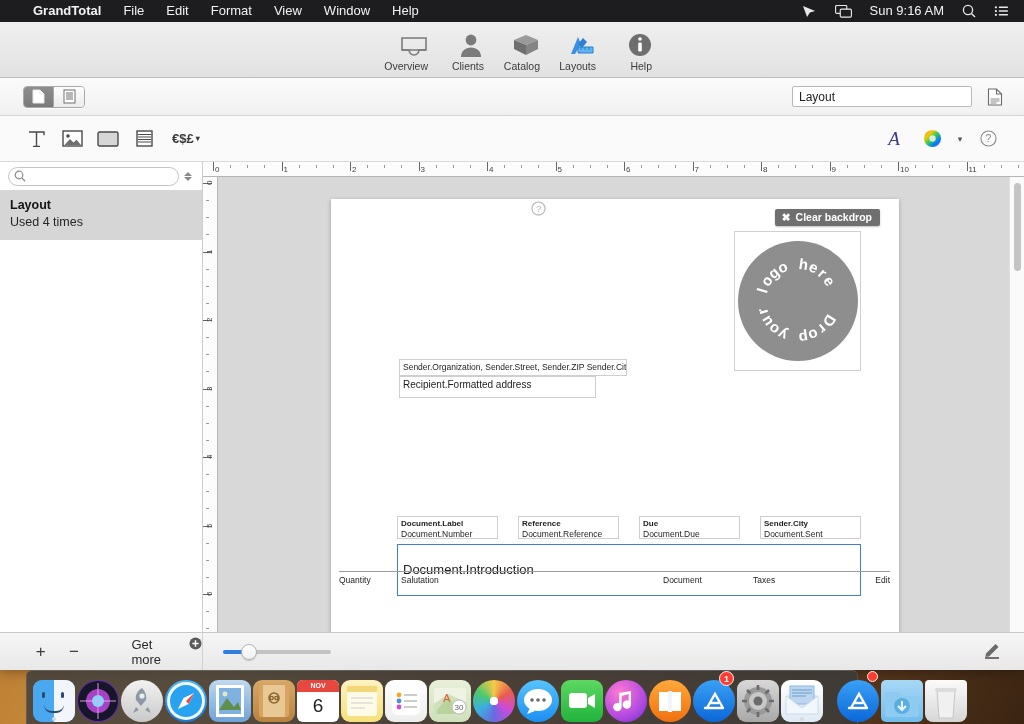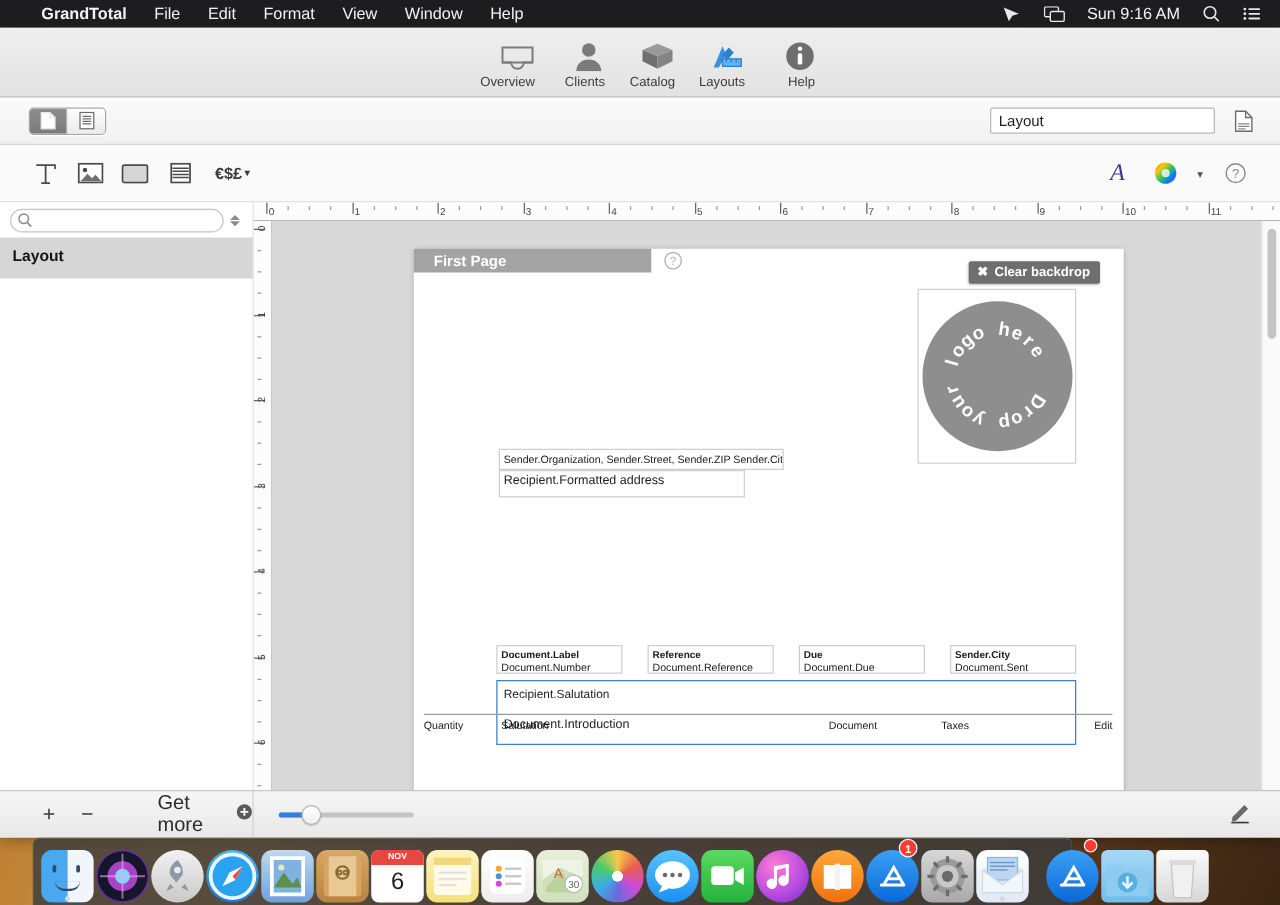--- a/index.html
+++ b/index.html
@@ -207,22 +207,22 @@
 
   
   #bottombar{
     height:38px; background:linear-gradient(#f6f6f6,#e8e8e8);
     border-top:1px solid #c8c8c8; display:flex; align-items:center;
   }
   #bb-left{ width:203px; display:flex; align-items:center; gap:0; padding-left:24px;
             border-right:1px solid #d2d2d2; height:100%; }
   .bb-btn{ width:34px; height:100%; display:flex; align-items:center; justify-content:center;
            font-size:17px; color:#3a3a3a; cursor:default; }
-  #get-more{ margin-left:41px; display:flex; align-items:center; gap:5px;
-             font-size:16px; color:#2b2b2b; cursor:default; }
+  #get-more{ margin-left:41px; display:flex; align-items:flex-start; gap:5px;
+             font-size:13px; color:#2b2b2b; cursor:default; }
   #zoom-slider{ margin-left:20px; width:108px; height:16px; position:relative; cursor:default;}
   .slider-track{ position:absolute; left:0; top:6px; width:108px; height:4px;
                  background:#c3c3c3; border-radius:2px; }
   .slider-fill{ position:absolute; left:0; top:6px; width:25px; height:4px;
                 background:#2f7fe0; border-radius:2px; }
   .slider-knob{ position:absolute; left:18px; top:0; width:16px; height:16px;
                 border-radius:50%; background:linear-gradient(#fff,#efefef);
                 border:1px solid #b3b3b3; box-shadow:0 1px 1px rgba(0,0,0,.18); }
   #bb-right{ margin-left:auto; padding-right:22px; display:flex; align-items:center; }
 
@@ -468,20 +468,21 @@
           <input id="search-input" type="text" value="" style="">
         </div>
         <div id="stepper">
           <div class="step-arrow step-up"></div>
           <div class="step-arrow step-dn"></div>
         </div>
       </div>
 
       <div class="sb-item">
         <div class="t1">Layout</div>
+        <div class="t3">Used 4 times</div>
       </div>
       <div id="sb-rest"></div>
     </div>
 
     <div id="canvas-col">
       <div id="hruler">
           <div class="tickmajor" style="left: 10px; top: 0px; width: 1px; height: 9px;"></div>
           <div class="rnum" style="left: 12px; top: 3px;">0</div>
           <div class="tickminor" style="left: 27.125px; top: 3px; width: 1px; height: 3px;"></div>
           <div class="tickminor" style="left: 44.25px; top: 3px; width: 1px; height: 3px;"></div>
@@ -576,23 +577,20 @@
             <div class="tickminor" style="top: 399.875px; left: 3px; height: 1px; width: 3px;"></div>
             <div class="tickmajor" style="top: 417px; left: 0px; height: 1px; width: 9px;"></div>
             <div class="rnum" style="top: 419px; left: 2px; transform: rotate(-90deg); transform-origin: left top;">6</div>
             <div class="tickminor" style="top: 434.125px; left: 3px; height: 1px; width: 3px;"></div>
             <div class="tickminor" style="top: 451.25px; left: 3px; height: 1px; width: 3px;"></div>
           </div>
 
         <div id="canvas">
           <div id="page">
 
-            <div id="page-tab">
-              <span>First Page</span>
-            </div>
             <div id="page-help">
               <svg width="15" height="15" viewBox="0 0 16 16">
                 <circle cx="8" cy="8" r="7" fill="none" stroke="#b4b4b4" stroke-width="1.2"></circle>
                 <text x="8" y="11.5" text-anchor="middle" font-size="10" fill="#b4b4b4" font-family="Liberation Sans, sans-serif">?</text>
               </svg>
             </div>
 
             <div id="clear-backdrop">
               <span>✖</span>
               <span>Clear backdrop</span>
@@ -638,22 +636,21 @@
             <div class="field" style="left:308px; top:317px; width:101px; height:23px;">
               <div class="lbl">Due</div>
               <div class="val">Document.Due</div>
             </div>
             <div class="field" style="left:429px; top:317px; width:101px; height:23px;">
               <div class="lbl">Sender.City</div>
               <div class="val">Document.Sent</div>
             </div>
 
             <div class="field selected" style="left:66px; top:345px; width:464px; height:52px; padding:5px 5px;">
-              <div class="val" style="font-size:9.5px;">Recipient.Salutation</div>
-              <div class="val" style="font-size:10px;margin-top:12px;">Document.Introduction</div>
+              <div class="val" style="font-size:13px;margin-top:12px;">Document.Introduction</div>
             </div>
 
             <div id="table-hdr">
               <div style="width:62px;">Quantity</div>
               <div style="width:262px;">Salutation</div>
               <div style="width:90px;">Document</div>
               <div style="width:78px;">Taxes</div>
               <div style="flex:1;text-align:right;">Edit</div>
             </div>
 

